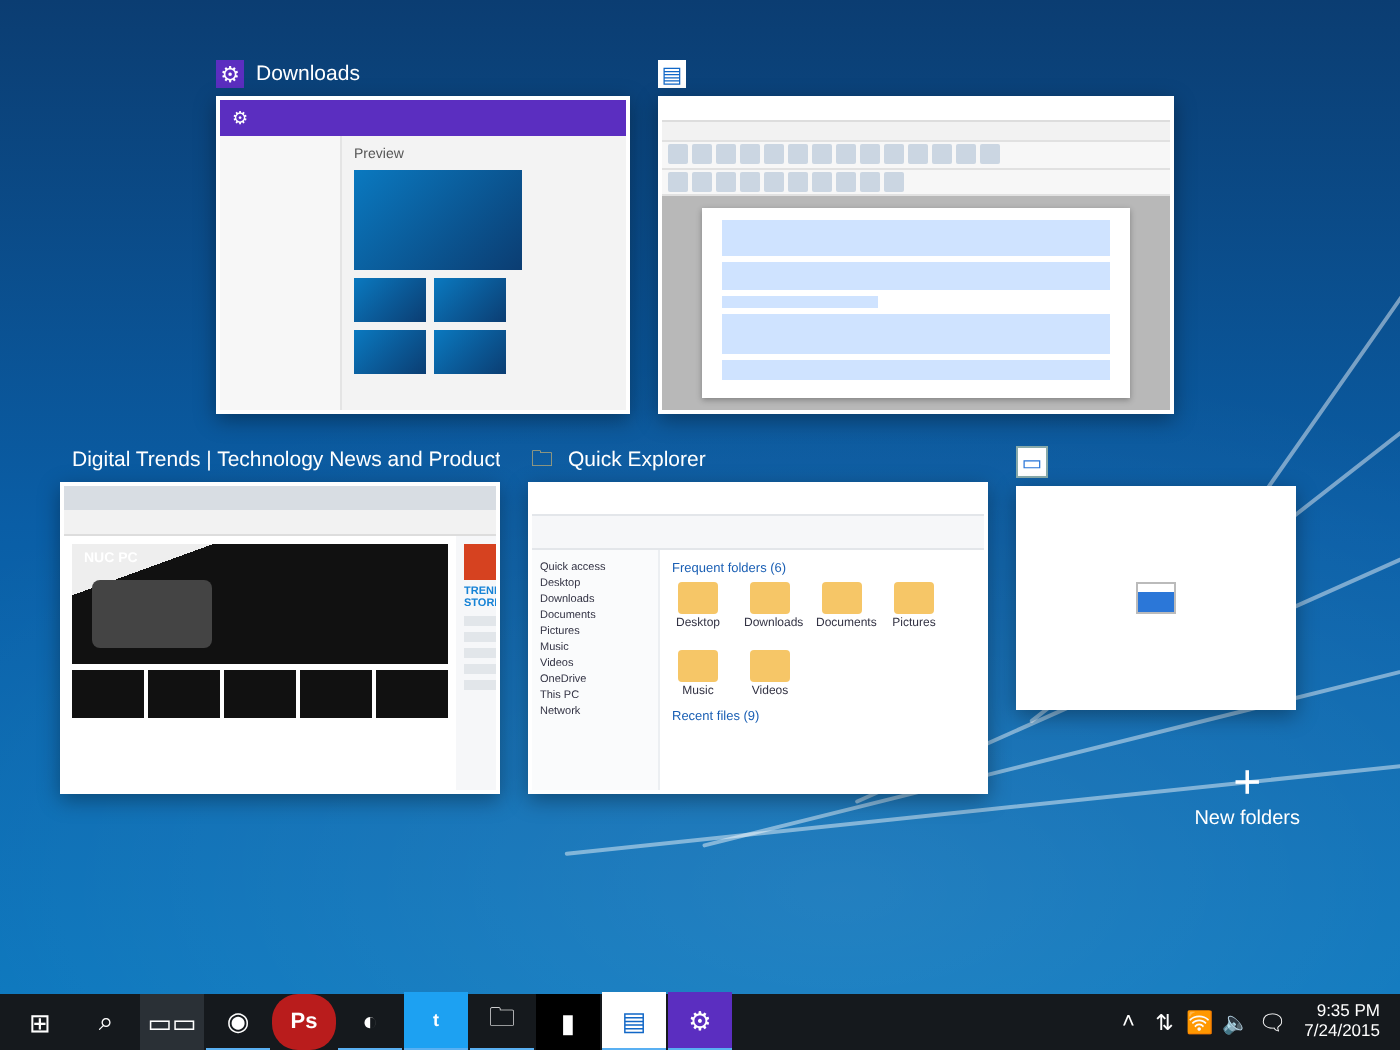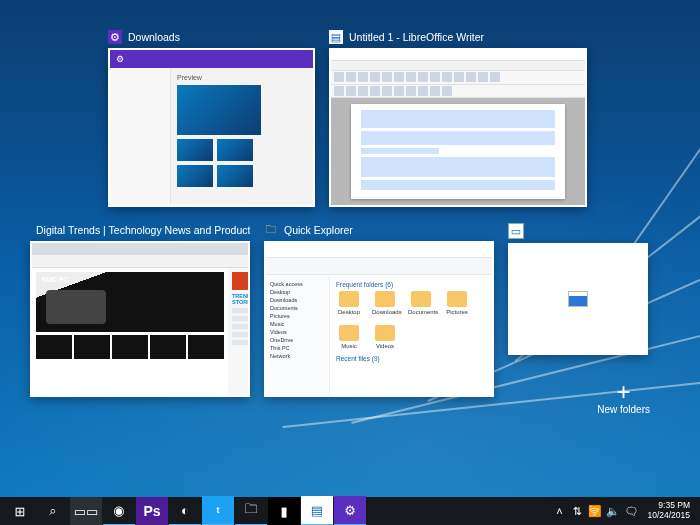--- a/index.html
+++ b/index.html
@@ -150,21 +150,20 @@
                 <div class="pv-small"></div>
             </div>
           </div>
         </div>
       </div>
     </div>
 
     <div class="thumb-wrap" style="width:258px;">
       <div class="thumb-title">
         <span class="icon" style="background:#fff;color:#1167c7;">▤</span>
-        <span>Untitled 1 - LibreOffice Writer</span>
       </div>
       <div class="thumb" style="height:155px; display:flex; flex-direction:column;">
         <div class="lo-head"></div>
         <div class="lo-menu"></div>
         <div class="lo-tb">
             <i></i>
             <i></i>
             <i></i>
             <i></i>
             <i></i>
@@ -296,34 +295,34 @@
     <div>New folders</div>
   </div>
 </div>
 
 <div class="taskbar">
   <div class="tb-left" id="tb-left">
       <div class="tb-btn">⊞</div>
       <div class="tb-btn">⌕</div>
       <div class="tb-btn active">▭▭</div>
       <div class="tb-btn running">◉</div>
-      <div class="tb-btn" style="background: #4c1d95; font-size: 14px; font-weight: 700;">Ps</div>
+      <div class="tb-btn" style="background: #b91c1c; font-size: 11px; font-weight: 700; border-radius: 13px;">Ps</div>
       <div class="tb-btn running">◐</div>
       <div class="tb-btn running" style="background: rgb(29, 161, 242); font-size: 9px; font-weight: 700;">t</div>
       <div class="tb-btn running">🗀</div>
       <div class="tb-btn" style="background: rgb(0, 0, 0);">▮</div>
       <div class="tb-btn running" style="background: rgb(255, 255, 255); color: rgb(17, 103, 199);">▤</div>
       <div class="tb-btn running" style="background: rgb(91, 46, 192);">⚙</div>
     </div>
   <div class="tb-right">
     <div id="tray" style="display:flex;">
         <div class="tray-icon">˄</div>
         <div class="tray-icon">⇅</div>
         <div class="tray-icon">🛜</div>
         <div class="tray-icon">🔈</div>
         <div class="tray-icon">🗨</div>
       </div>
     <div class="clock">
       <div>9:35 PM</div>
-      <div>10/24/2015</div>
+      <div>7/24/2015</div>
     </div>
   </div>
 </div>
 
 </body></html>

